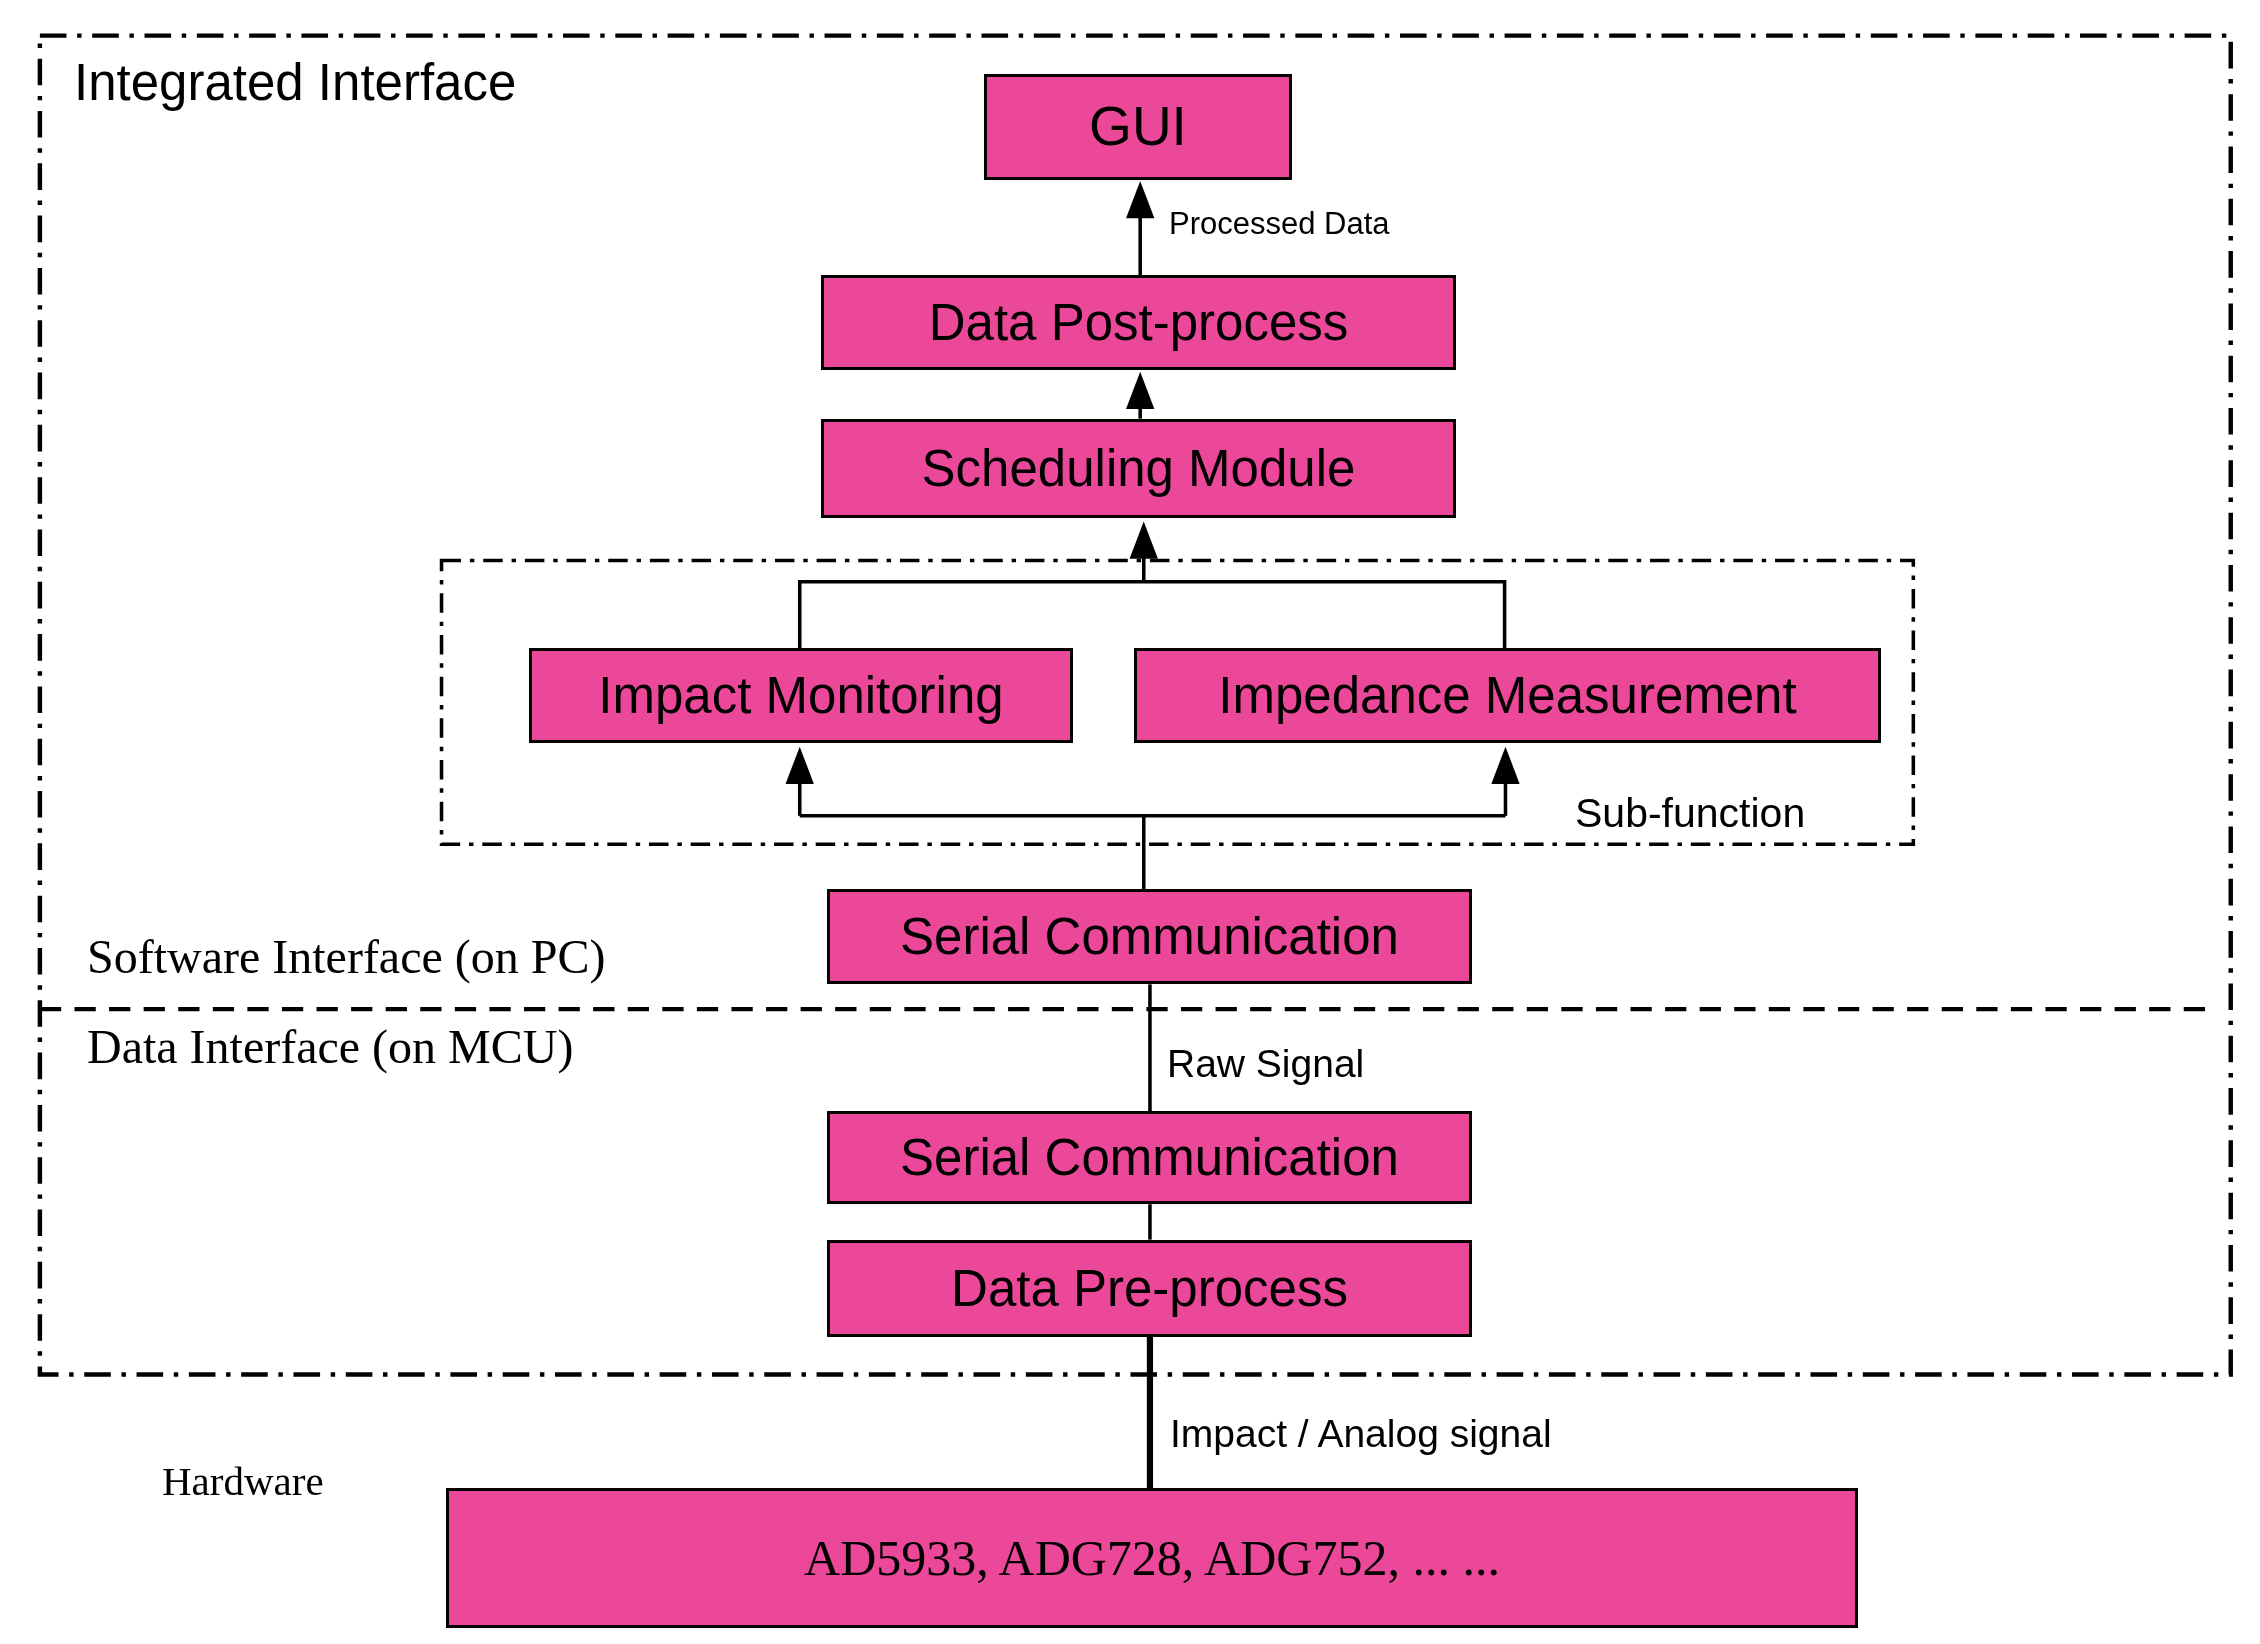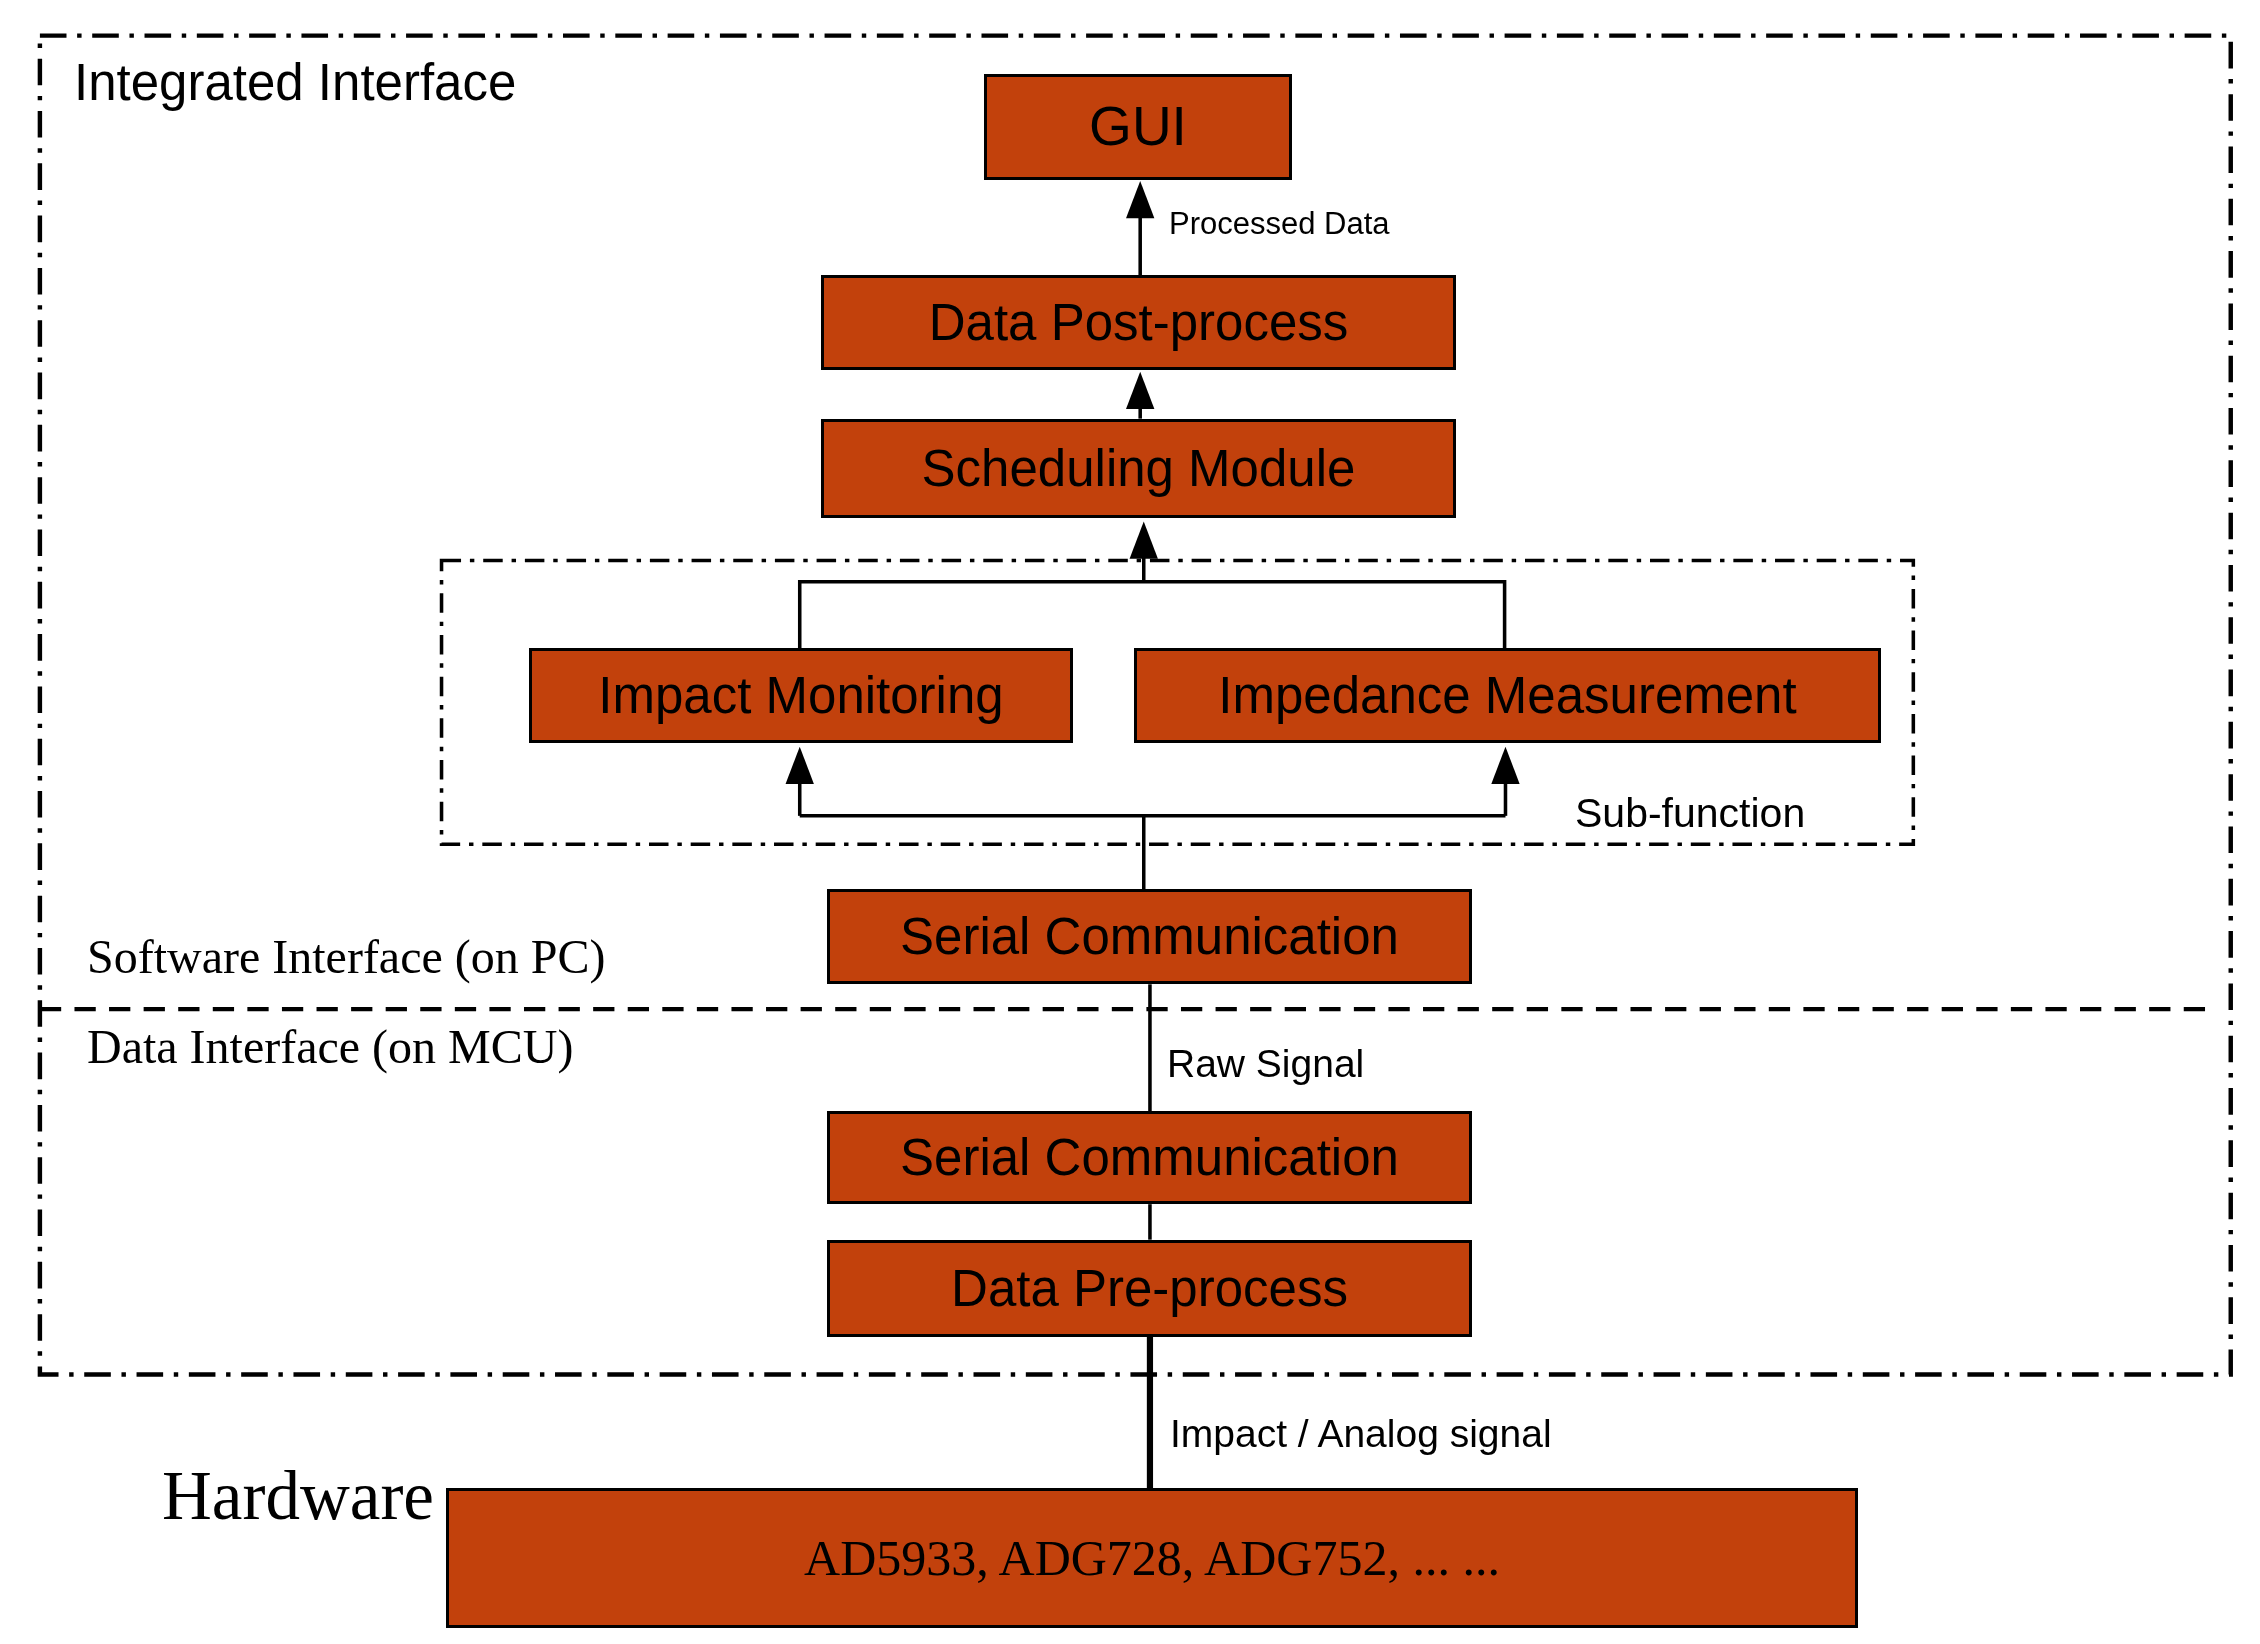--- a/index.html
+++ b/index.html
@@ -18,21 +18,21 @@
   }
   #wires {
     position: absolute;
     left: 0; top: 0;
     width: 2260px;
     height: 1645px;
   }
   .node {
     position: absolute;
     border: 3.5px solid #000000;
-    background: #c2410c;
+    background: #ec4899;
     display: flex;
     align-items: center;
     justify-content: center;
     text-align: center;
     font-size: 51px;
     line-height: 1.05;
     white-space: nowrap;
     box-sizing: border-box;
   }
   .node.gui          { left:984px; top:74px;   width:308px;  height:106px; font-size:55px; }
@@ -50,21 +50,21 @@
     white-space: nowrap;
     line-height: 1.1;
   }
   .lbl.region-title   { left:74px;   top:55px;   font-size:51px; }
   .lbl.processed      { left:1169px; top:207px;  font-size:31px; }
   .lbl.subfn          { left:1575px; top:791px;  font-size:41px; }
   .lbl.sw-if          { left:87px;   top:931px; font-size:48px; font-family:"Liberation Serif", serif; }
   .lbl.data-if        { left:87px;   top:1021px; font-size:48px; font-family:"Liberation Serif", serif; }
   .lbl.rawsig         { left:1167px; top:1043px; font-size:39px; }
   .lbl.digsig         { left:1170px; top:1413px; font-size:39px; }
-  .lbl.hw-title       { left:162px;  top:1459px; font-size:69px; font-family:"Liberation Serif", serif; }
+  .lbl.hw-title       { left:162px;  top:1459px; font-size:41px; font-family:"Liberation Serif", serif; }
 </style>
 </head>
 <body>
 
 <div id="canvas">
 
   <svg id="wires" viewBox="0 0 2549 1855" xmlns="http://www.w3.org/2000/svg">
 
     <rect x="45" y="40" width="2471" height="1510" fill="none" stroke="#000" stroke-width="5" stroke-dasharray="30 12 5 12"></rect>
 

